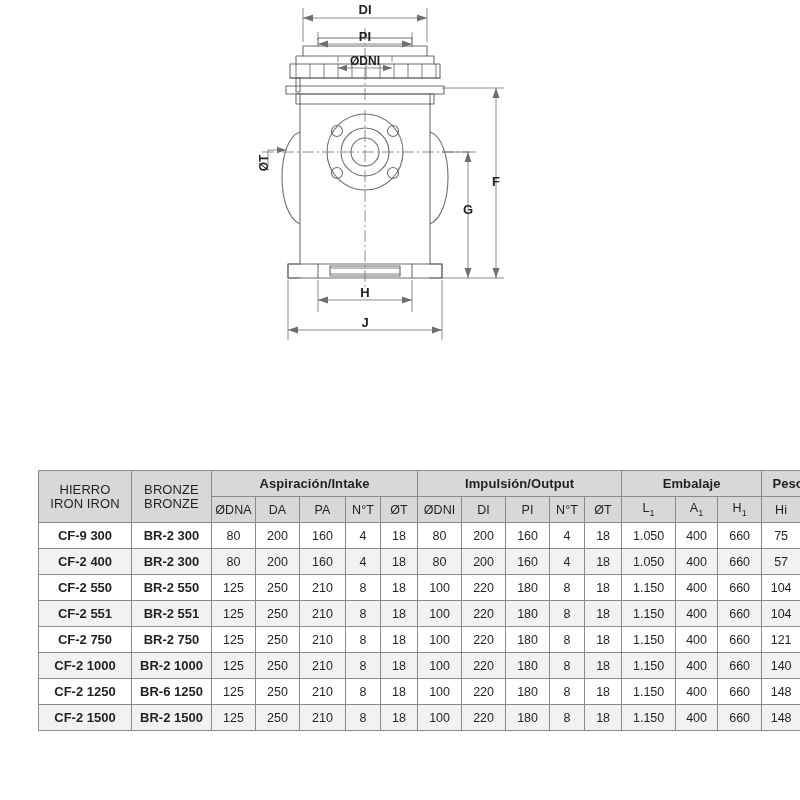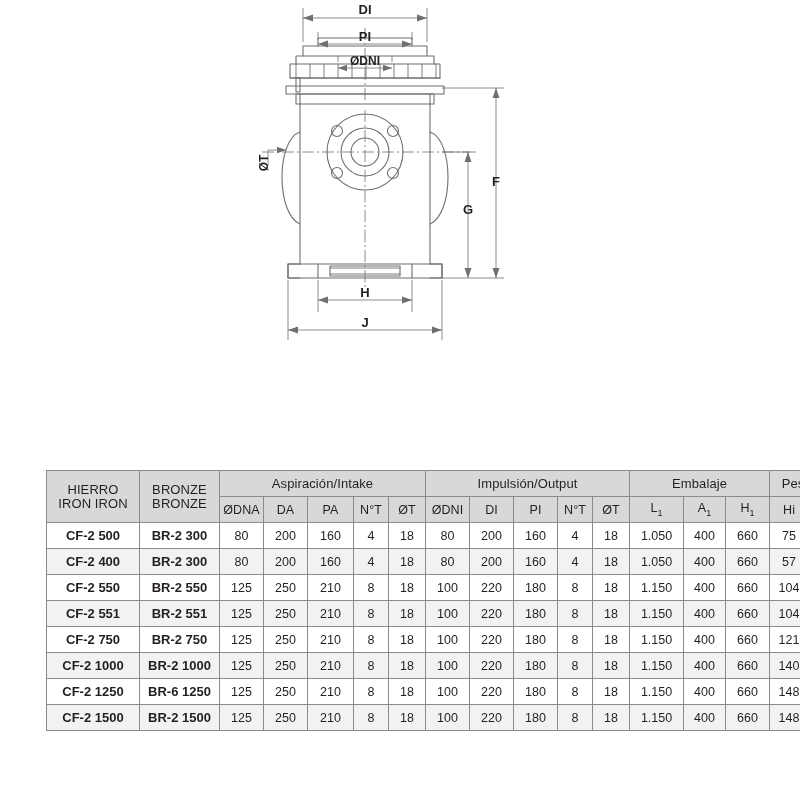--- a/index.html
+++ b/index.html
@@ -18,21 +18,21 @@
   
   #drawing {
     position: absolute;
     left: 0; top: 0;
     width: 800px; height: 450px;
   }
 
   
   #table-wrap {
     position: absolute;
-    left: 46px;
+    left: 38px;
     top: 470px;
     width: 729px;
   }
   table.spec {
     border-collapse: collapse;
     width: 729px;
     table-layout: fixed;
     font-size: 12.5px;
     color: #231f20;
   }
@@ -45,20 +45,21 @@
     font-weight: normal;
   }
   thead th {
     background: #d7d8da;
     font-weight: bold;
     font-size: 12.5px;
     letter-spacing: 0.1px;
   }
   thead th.grouphdr {
     font-size: 13px;
+    font-weight: bold;
   }
   thead th.modelhdr {
     font-size: 13px;
     line-height: 14px;
     padding: 2px 0;
   }
   tbody td {
     background: #ffffff;
     font-size: 12.5px;
   }
@@ -257,21 +258,21 @@
           <th>ØT</th>
           <th><span>L</span><sub>1</sub></th>
           <th><span>A</span><sub>1</sub></th>
           <th><span>H</span><sub>1</sub></th>
           <th>Hi</th>
           <th>Br</th>
         </tr>
       </thead>
       <tbody id="tbody">
           <tr>
-            <td class="model">CF-2 500</td>
+            <td class="model">CF-9 300</td>
             <td class="model">BR-2 300</td>
             <td>80</td>
             <td>200</td>
             <td>160</td>
             <td>4</td>
             <td>18</td>
             <td>80</td>
             <td>200</td>
             <td>160</td>
             <td>4</td>

